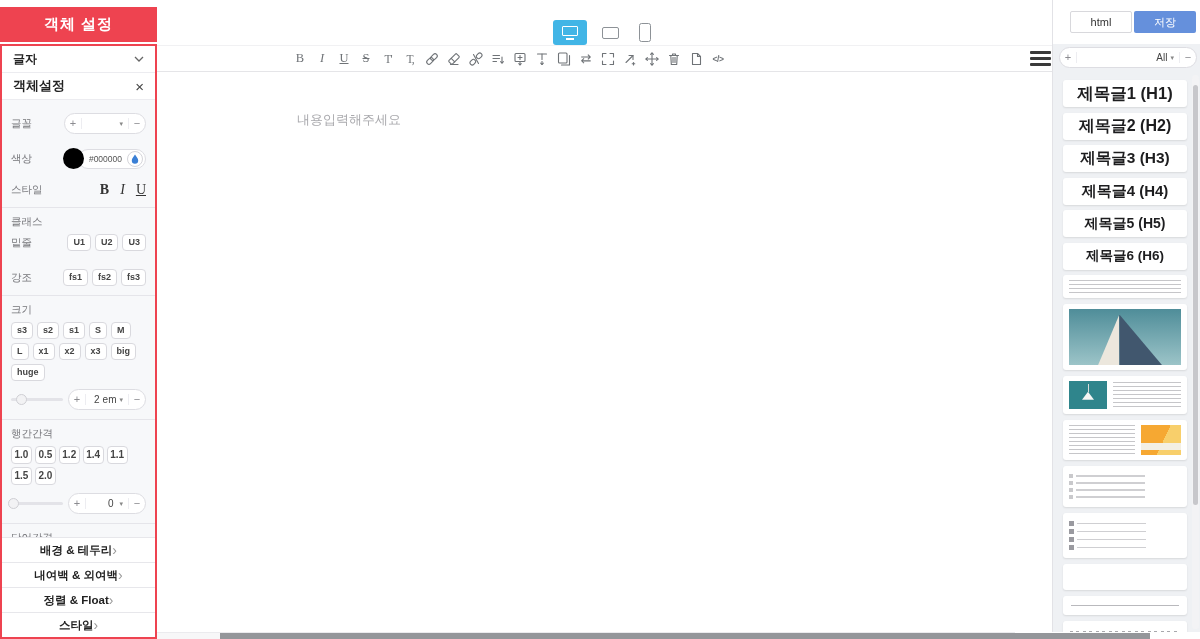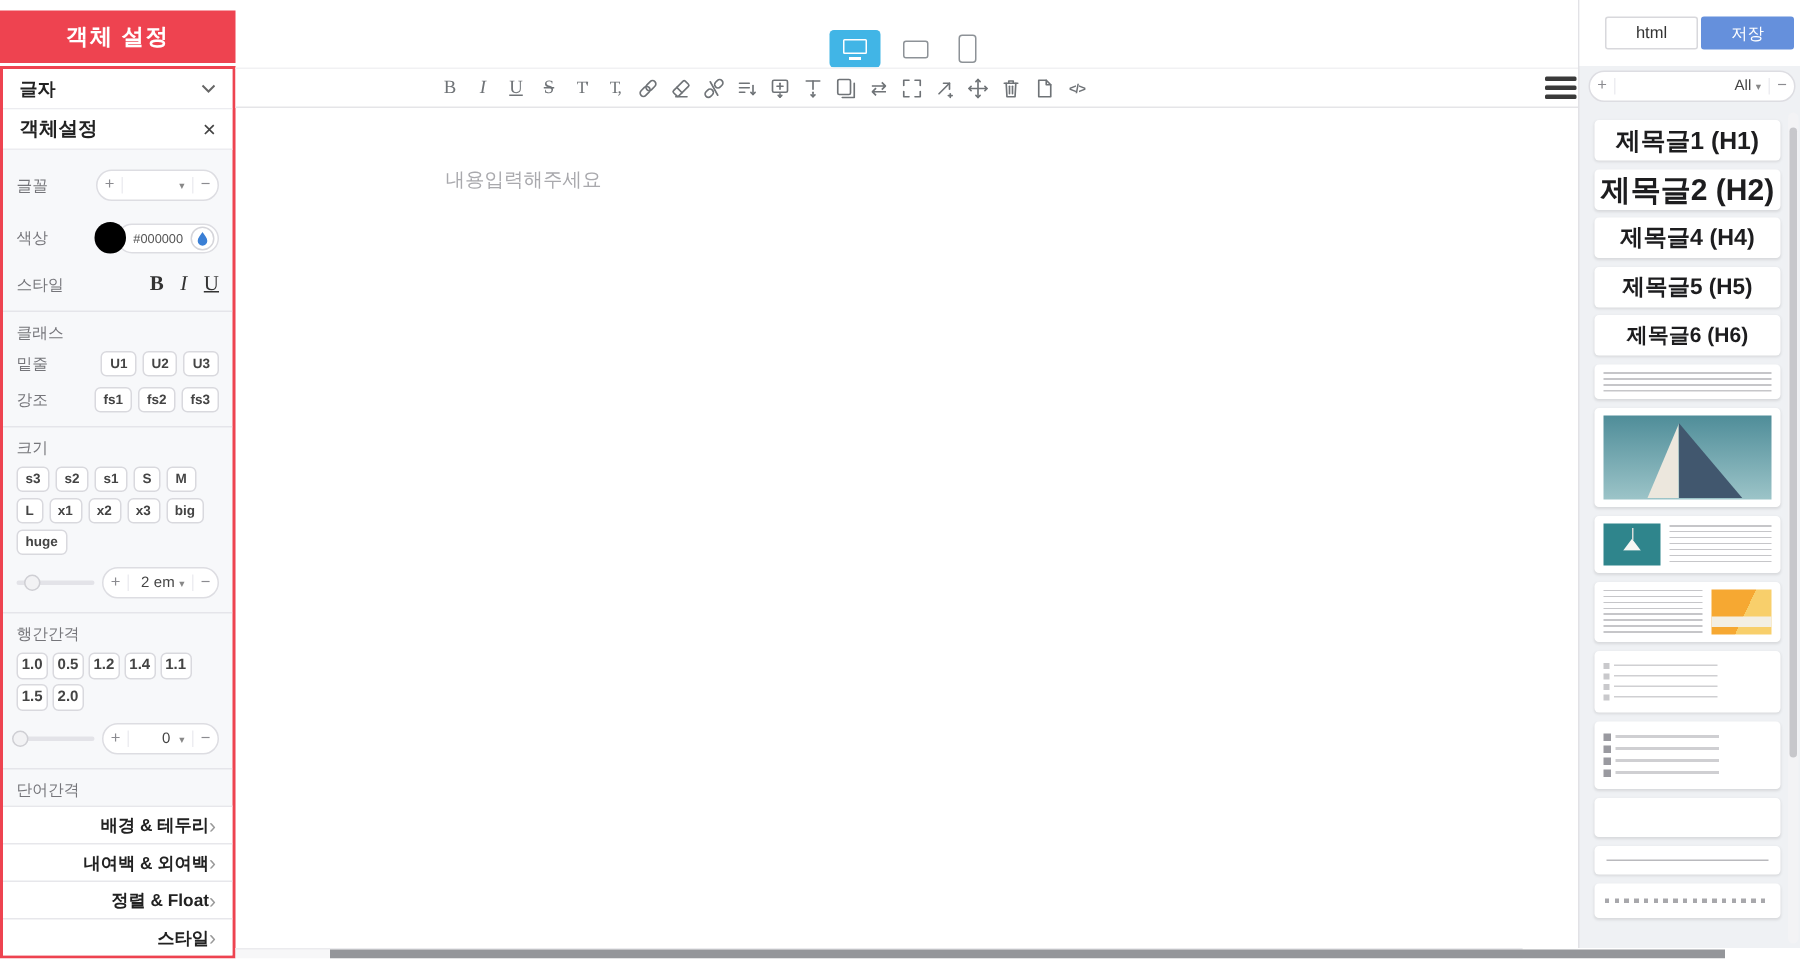--- a/index.html
+++ b/index.html
@@ -55,21 +55,21 @@
 
   .slider-row { display:flex; align-items:center; justify-content:space-between; margin:8px 0; }
   .slider { position:relative; width:52px; height:11px; }
   .slider .track { position:absolute; top:4px; left:0; right:0; height:3px; background:#e3e3e8; border-radius:2px; }
   .slider .handle { position:absolute; top:0; width:11px; height:11px; border-radius:50%; background:#f2f2f4;
     border:1px solid #cfcfd4; margin-left:-5px; }
   .eraser-row svg, .ticon svg { stroke:#6f7377; fill:none; stroke-width:1.1; stroke-linecap:round; stroke-linejoin:round; }
 
   .acc-list { flex:0 0 auto; }
   .acc-row { height:25px; background:#fff; border-top:1px solid #e7e7eb; display:flex; align-items:center;
-    justify-content:flex-end; padding:0 11px; }
+    justify-content:center; padding:0 11px; }
   .acc-label { font-size:11.5px; font-weight:bold; color:#222; }
   .chev { color:#999; font-size:14px; line-height:1; }
 
   
   .device-bar { position:absolute; left:553px; top:20px; display:flex; align-items:center; gap:11px; }
   .dev-desktop { width:34px; height:25px; background:#41b5e6; border-radius:3px; display:flex;
     flex-direction:column; align-items:center; justify-content:center; }
   .monitor { width:16px; height:10px; border:1.5px solid #fff; border-radius:1px; }
   .monitor-stand { width:8px; height:1.5px; background:#fff; margin-top:2.5px; }
   .dev-tablet { width:17px; height:12px; border:1.5px solid #8d9297; border-radius:2px; margin-left:4px; }
@@ -97,21 +97,21 @@
   .rp-top { position:absolute; top:0; left:0; right:0; height:44px; background:#fff; display:flex;
     align-items:center; justify-content:flex-end; gap:2px; padding-right:4px; }
   .btn-html { width:62px; height:22px; background:#fff; border:1px solid #d8d8dc; border-radius:2px;
     font-size:11px; color:#333; display:flex; align-items:center; justify-content:center; }
   .btn-save { width:62px; height:22px; background:#6590dc; border-radius:2px; font-size:11px; color:#fff;
     display:flex; align-items:center; justify-content:center; }
   .rp-filter { position:absolute; top:47px; left:6px; }
   .rp-scroll { position:absolute; top:75px; left:0; right:0; bottom:0; padding:5px 13px 0 10px; overflow:hidden; }
   .hcard { height:27px; background:#fff; border-radius:3px; margin-bottom:5.5px; display:flex; align-items:center;
     justify-content:center; font-weight:bold; color:#1d1d1f; box-shadow:0 1px 2px rgba(0,0,0,0.10); }
-  .hlist .hcard:nth-child(1){font-size:16.5px} .hlist .hcard:nth-child(2){font-size:20px}
+  .hlist .hcard:nth-child(1){font-size:16.5px} .hlist .hcard:nth-child(2){font-size:16px}
   .hlist .hcard:nth-child(3){font-size:15.5px} .hlist .hcard:nth-child(4){font-size:15px}
   .hlist .hcard:nth-child(5){font-size:14px}  .hlist .hcard:nth-child(6){font-size:13.5px}
   .tcard { background:#fff; border-radius:3px; margin-bottom:6px; box-shadow:0 1px 2px rgba(0,0,0,0.10); padding:5px 6px; }
   .text-lines { background:repeating-linear-gradient(to bottom,#c6c6c9 0,#c6c6c9 1px,transparent 1px,transparent 4px); }
   .tl-p { height:13px; }
   .img-pyramid { position:relative; height:56px; background:linear-gradient(to bottom,#4f8d99,#9cc4c8); overflow:hidden; }
   .pyr-light { position:absolute; left:26%; top:10%; width:19%; height:90%; background:#ece7dd;
     clip-path:polygon(100% 0,0 100%,100% 100%); }
   .pyr-dark { position:absolute; left:45%; top:10%; width:38%; height:90%; background:#41576e;
     clip-path:polygon(0 0,0 100%,100% 100%); }
@@ -199,21 +199,21 @@
       <div class="divider"></div>
       <div class="sec-label">클래스</div>
       <div class="ctl-row" style="margin:5px 0;">
         <span class="lbl">밑줄</span>
         <div class="chips">
             <span class="chip">U1</span>
             <span class="chip">U2</span>
             <span class="chip">U3</span>
           </div>
       </div>
-      <div class="ctl-row" style="margin:7px 0 0;">
+      <div class="ctl-row" style="margin:18px 0 0;">
         <span class="lbl">강조</span>
         <div class="chips">
             <span class="chip">fs1</span>
             <span class="chip">fs2</span>
             <span class="chip">fs3</span>
           </div>
       </div>
 
       <div class="divider"></div>
       <div class="sec-label">크기</div>
@@ -439,20 +439,21 @@
           <span class="dd">▾</span>
         </span>
         <span class="pm minus">−</span>
       </div>
     </div>
 
     <div class="rp-scroll">
       <div class="hlist">
           <div class="hcard">제목글1 (H1)</div>
           <div class="hcard">제목글2 (H2)</div>
+          <div class="hcard">제목글3 (H3)</div>
           <div class="hcard">제목글4 (H4)</div>
           <div class="hcard">제목글5 (H5)</div>
           <div class="hcard">제목글6 (H6)</div>
         </div>
 
       <div class="tcard">
           <div class="text-lines tl-p"></div>
         </div>
 
       <div class="tcard">

